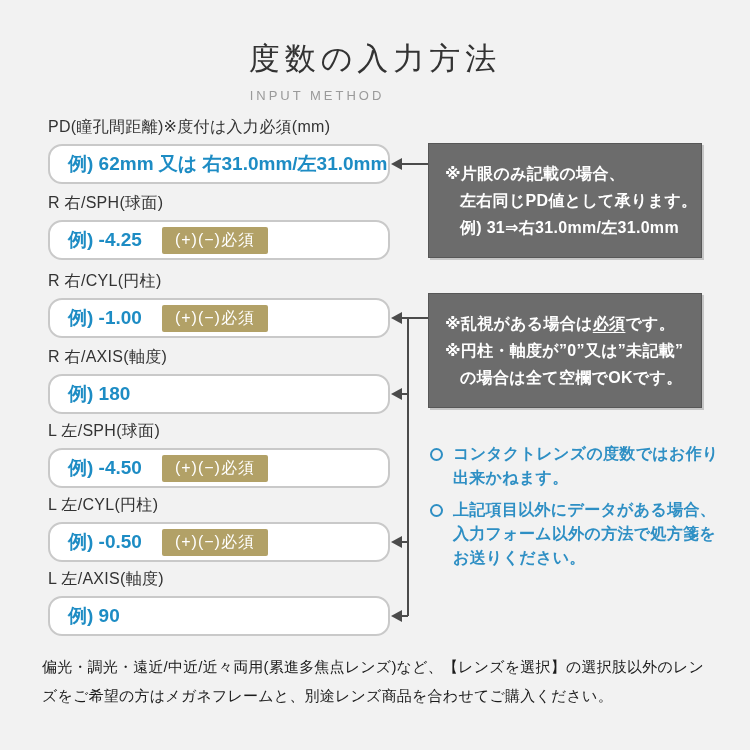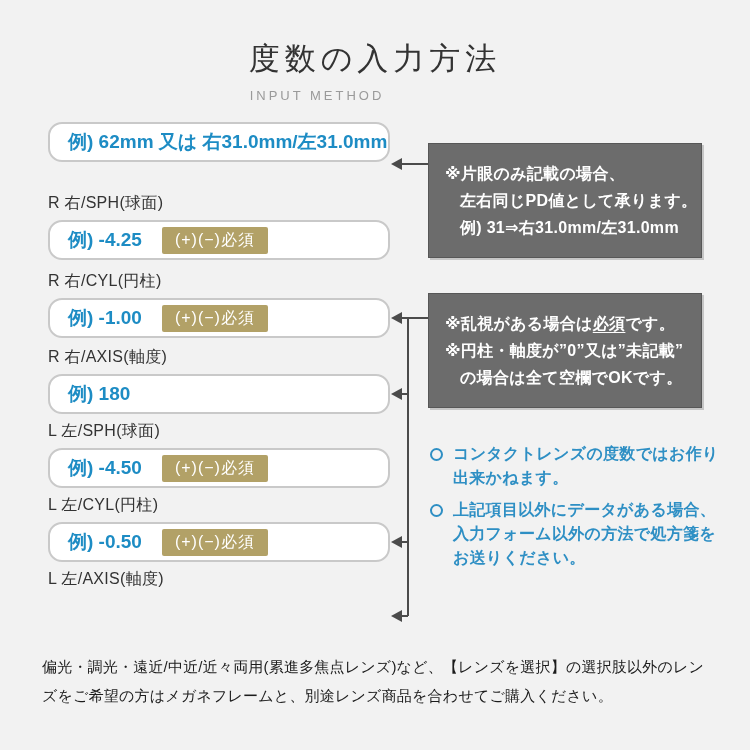--- a/index.html
+++ b/index.html
@@ -81,20 +81,21 @@
     <polygon points="391,164 402,158 402,170"></polygon>
     <polygon points="391,318 402,312 402,324"></polygon>
     <polygon points="391,394 402,388 402,400"></polygon>
     <polygon points="391,542 402,536 402,548"></polygon>
     <polygon points="391,616 402,610 402,622"></polygon>
   </svg>
 
   <div class="fields">
 
       <div class="field">
+        <div class="field-label">PD(瞳孔間距離)※度付は入力必須(mm)</div>
         <div class="field-box">
           <span class="field-example">例) 62mm 又は 右31.0mm/左31.0mm</span>
 
         </div>
       </div>
 
       <div class="field">
         <div class="field-label">R 右/SPH(球面)</div>
         <div class="field-box">
           <span class="field-example">例) -4.25</span>
@@ -129,20 +130,24 @@
       <div class="field">
         <div class="field-label">L 左/CYL(円柱)</div>
         <div class="field-box">
           <span class="field-example">例) -0.50</span>
           <span class="field-badge">(+)(−)必須</span>
         </div>
       </div>
 
       <div class="field">
         <div class="field-label">L 左/AXIS(軸度)</div>
+        <div class="field-box">
+          <span class="field-example">例) 90</span>
+
+        </div>
       </div>
     </div>
 
   <div class="callout" id="callout1">
 
       <div class="c-line">
         <span>※片眼のみ記載の場合、</span>
       </div>
 
       <div class="c-line indent">

